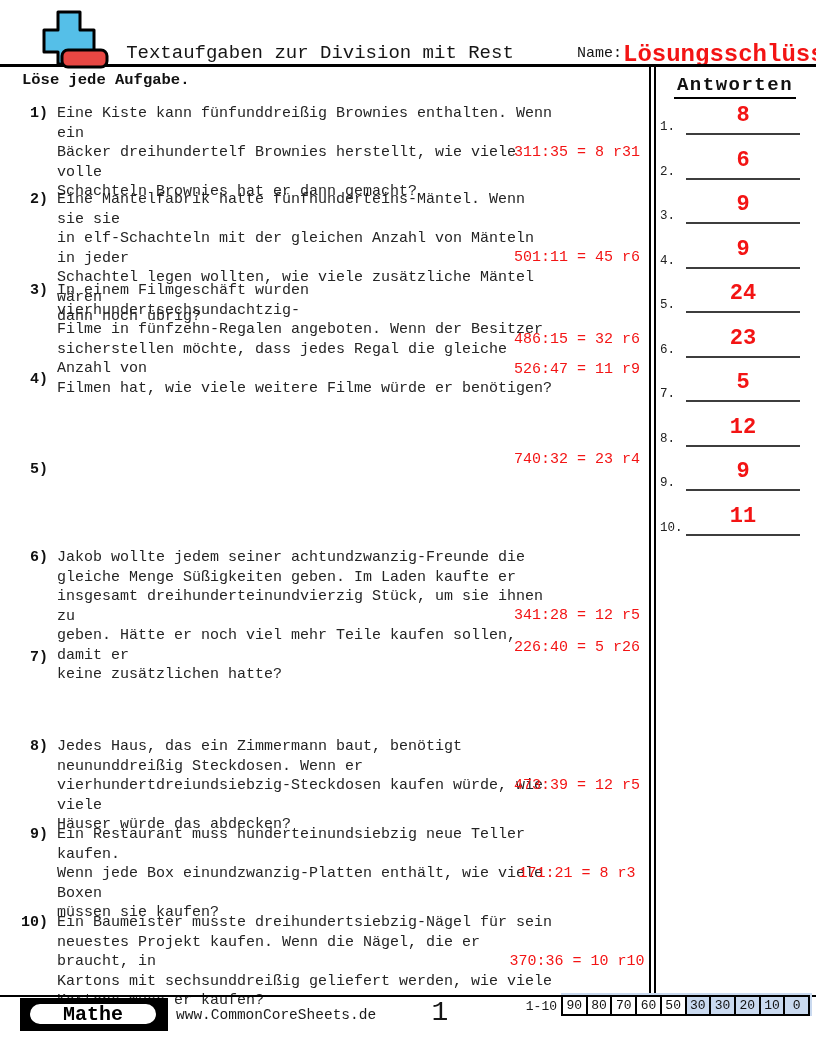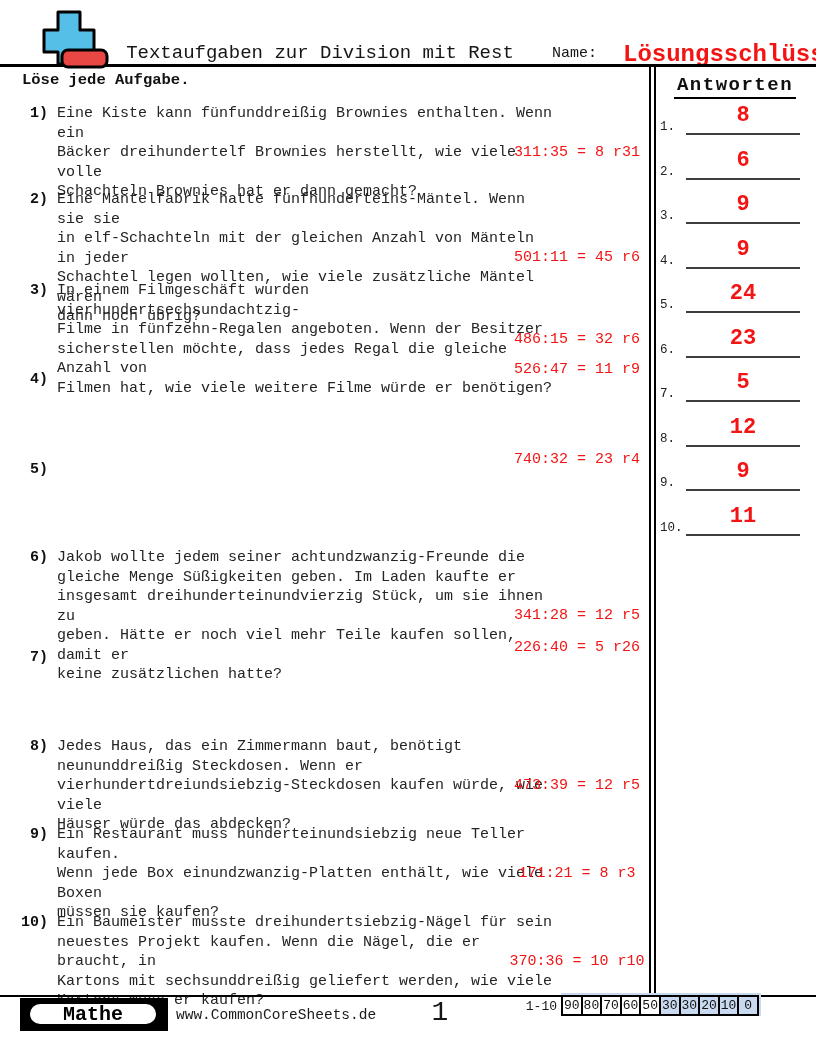--- a/index.html
+++ b/index.html
@@ -4,21 +4,21 @@
 <style>
   html,body{margin:0;padding:0;background:#fff;}
   .page{
     position:relative;width:816px;height:1056px;background:#fff;overflow:hidden;
     font-family:Liberation Mono, monospace;color:#1f1f1f;padding-left:28px;
   }
   
   .logo{position:absolute;left:18px;top:8px;z-index:3;}
   .page-title{position:absolute;left:0;top:42px;width:640px;text-align:center;
     font-size:19px;color:#161616;}
-  .name-label{position:absolute;left:552px;top:45px;font-size:15px;color:#161616;}
+  .name-label{position:absolute;left:577px;top:45px;font-size:15px;color:#161616;}
   .answer-key{position:absolute;left:623px;top:41px;font-size:24px;font-weight:bold;color:#f31414;}
   .header-rule{position:absolute;left:0;top:64px;width:816px;height:3px;background:#000;}
   .instruction{position:absolute;left:22px;top:71px;font-size:15.5px;font-weight:bold;color:#111;}
   
   .vdivider{position:absolute;left:649px;top:67px;height:928px;width:3px;
     border-left:2px solid #000;border-right:2px solid #000;}
   
   .ans-heading{position:absolute;left:660px;top:74px;width:150px;text-align:center;}
   .ans-heading span{font-size:19px;font-weight:bold;letter-spacing:1.5px;color:#111;
     border-bottom:2.5px solid #000;padding:0 3px 1px 3px;}
@@ -37,21 +37,21 @@
   .footer-rule{position:absolute;left:0;top:995px;width:816px;height:2px;background:#000;}
   .mathe-box{position:absolute;left:20px;top:998px;width:148px;height:33px;background:#000;}
   .mathe-pill{position:absolute;left:7px;top:3px;right:9px;bottom:4px;background:#fff;
     border:3px solid #000;border-radius:14px;display:flex;align-items:center;justify-content:center;
     font-weight:bold;font-size:20px;color:#000;}
   .site-url{position:absolute;left:176px;top:1007px;font-size:14.5px;color:#1a1a1a;}
   .page-num{position:absolute;left:420px;top:997px;width:40px;text-align:center;
     font-size:28px;color:#161616;}
   .score-label{position:absolute;left:505px;top:999px;width:52px;text-align:right;
     font-size:13px;color:#161616;}
-  .score-strip{position:absolute;left:561px;top:993px;width:200px;height:23px;
+  .score-strip{position:absolute;left:561px;top:993px;width:251px;height:23px;
     background:#c9d9ef;display:flex;padding:2px 2px 0 0;box-sizing:border-box;text-align:right;}
   .score-cell{flex:1;border:2px solid #000;margin-left:-2px;background:#fff;
     display:flex;align-items:center;justify-content:center;font-size:13px;color:#111;}
   .score-cell:first-child{margin-left:0;}
   .score-cell.hl{background:#c9d9ef;}
 </style>
 </head>
 <body>
 
 <div class="page">

